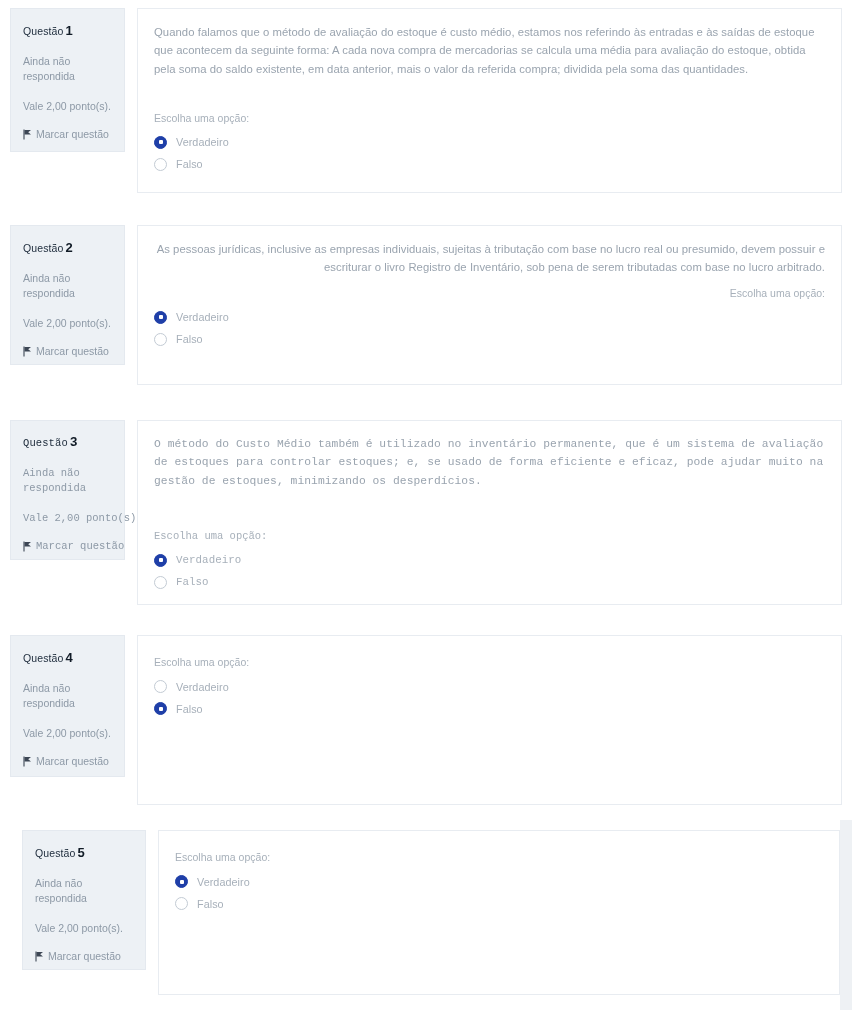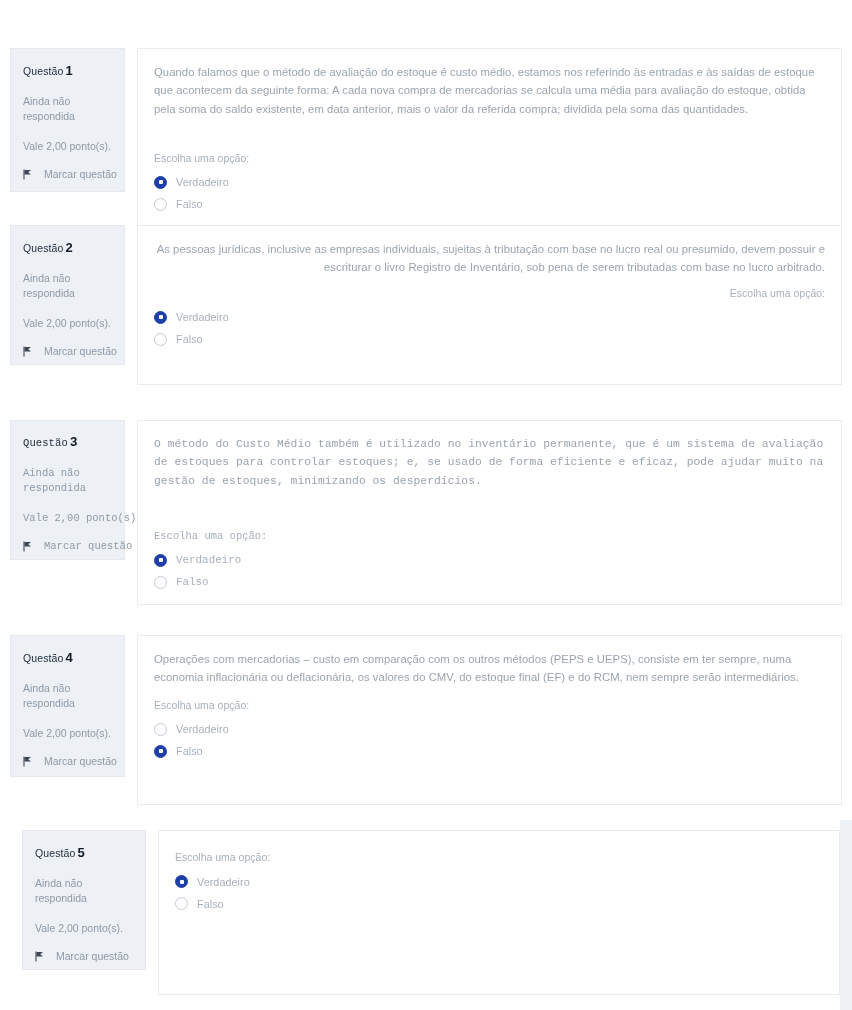--- a/index.html
+++ b/index.html
@@ -67,21 +67,21 @@
     color: #8d99a6;
     margin-bottom: 16px;
     white-space: nowrap;
   }
 
   .q-info .q-flag {
     font-size: 10.5px;
     color: #8d99a6;
     display: flex;
     align-items: center;
-    gap: 12px;
+    gap: 4px;
     cursor: pointer;
     white-space: nowrap;
   }
   .q-info .q-flag svg { flex: 0 0 auto; margin-top: 1px; }
 
   
   .q-content {
     background: #ffffff;
     border: 1px solid #e8ecf1;
     margin-left: 12px;
@@ -153,21 +153,21 @@
     width: 12px;
     height: 190px;
     background: #eef1f4;
   }
 </style>
 </head>
 <body>
 
 <div class="page">
 
-  <div class="question" style="top:8px; left:0; height:185px;margin-top:40px;">
+  <div class="question" style="top:8px; left:0; height:185px;">
     <div class="q-info" style="height:144px;">
       <div class="q-num">
         <span>Questão</span><b>1</b>
       </div>
       <div class="q-state">Ainda não respondida</div>
       <div class="q-marks">Vale 2,00 ponto(s).</div>
       <div class="q-flag">
         <svg width="9" height="11" viewBox="0 0 9 11">
           <path d="M1 0.6 L1 10.4" stroke="#3c4654" stroke-width="1.1" fill="none"></path>
           <path d="M1.5 1 L8 1 L5.2 3.2 L8 5.4 L1.5 5.4 Z" fill="#3c4654"></path>
@@ -265,21 +265,20 @@
       <div class="q-marks">Vale 2,00 ponto(s).</div>
       <div class="q-flag">
         <svg width="9" height="11" viewBox="0 0 9 11">
           <path d="M1 0.6 L1 10.4" stroke="#3c4654" stroke-width="1.1" fill="none"></path>
           <path d="M1.5 1 L8 1 L5.2 3.2 L8 5.4 L1.5 5.4 Z" fill="#3c4654"></path>
         </svg>
         <span>Marcar questão</span>
       </div>
     </div>
     <div class="q-content" style="height:170px;">
-      <p class="q-text">Operações com mercadorias – custo em comparação com os outros métodos (PEPS e UEPS), consiste em ter sempre, numa economia inflacionária ou deflacionária, os valores do CMV, do estoque final (EF) e do RCM, nem sempre serão intermediários.</p>
       <div style="height:6px;"></div>
       <p class="q-prompt">Escolha uma opção:</p>
       <ul class="answers">
         <li class="answer">
           <span class="radio"></span>
           <span class="a-label">Verdadeiro</span>
         </li>
         <li class="answer">
           <span class="radio checked"></span>
           <span class="a-label">Falso</span>

